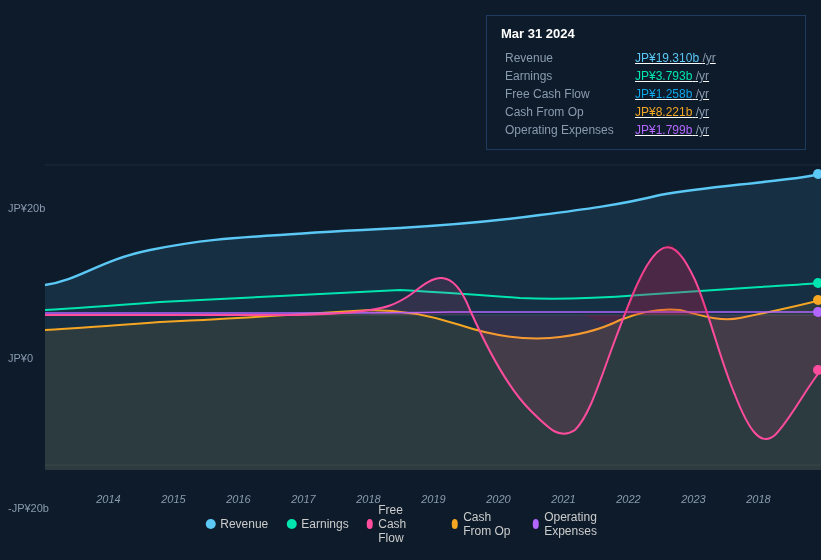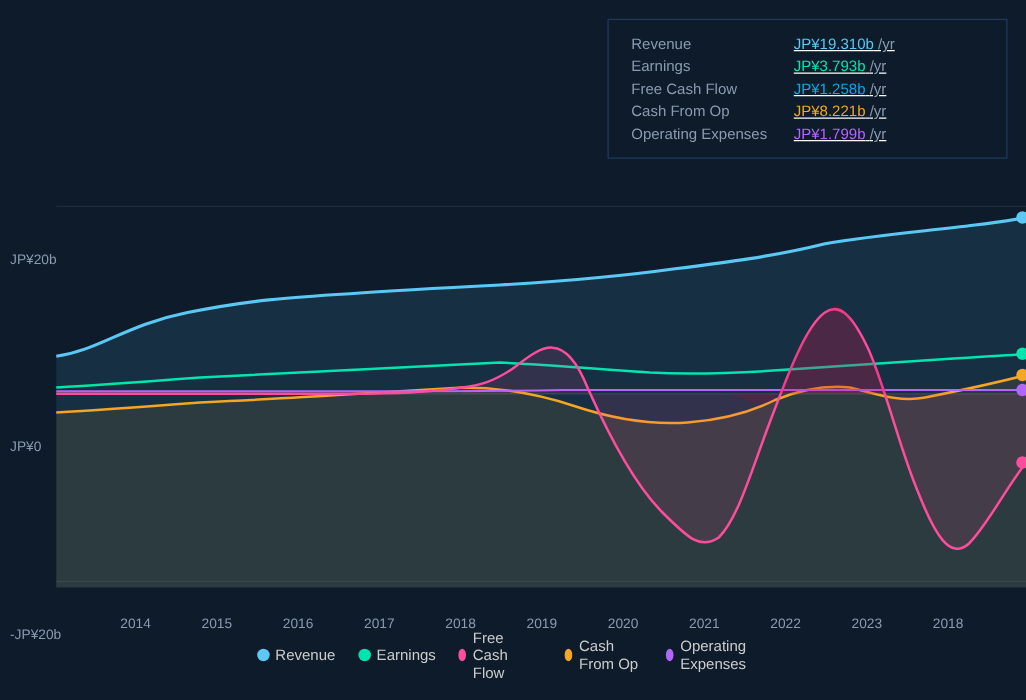--- a/index.html
+++ b/index.html
@@ -77,20 +77,21 @@
 
     
     .x-labels {
       position: absolute;
       bottom: 55px;
       left: 0;
       width: 821px;
       display: flex;
       justify-content: space-around;
       padding: 0 30px 0 76px;
+      font-style: italic;
     }
 
     .x-label {
       font-size: 11px;
       color: #8a9bb0;
     }
 
     
     .legend {
       position: absolute;
@@ -166,20 +167,21 @@
     <span class="x-label">2018</span>
     <span class="x-label">2019</span>
     <span class="x-label">2020</span>
     <span class="x-label">2021</span>
     <span class="x-label">2022</span>
     <span class="x-label">2023</span>
     <span class="x-label">2018</span>
   </div>
 
   <div class="info-box">
+    <div class="date-title">Mar 31 2024</div>
     <table class="info-table">
       <tbody>
           <tr>
         <td style="color:#8a9bb0">Revenue</td>
         <td><span style="color:#5bc8f5">JP¥19.310b</span> <span style="color:#8a9bb0">/yr</span></td>
       </tr>
       <tr>
         <td style="color:#8a9bb0">Earnings</td>
         <td><span style="color:#00e5b0">JP¥3.793b</span> <span style="color:#8a9bb0">/yr</span></td>
       </tr>

